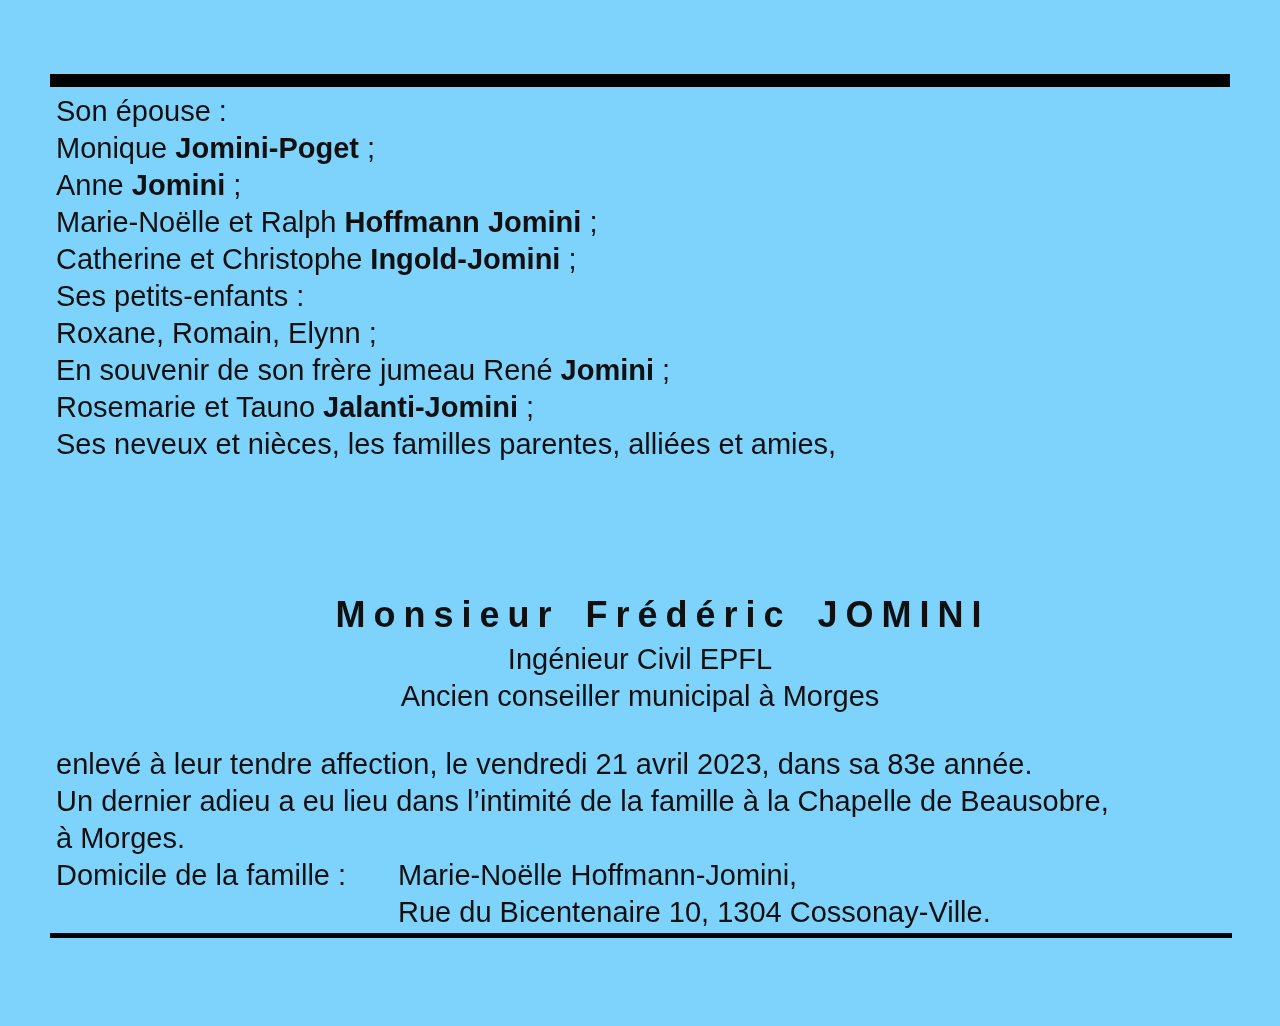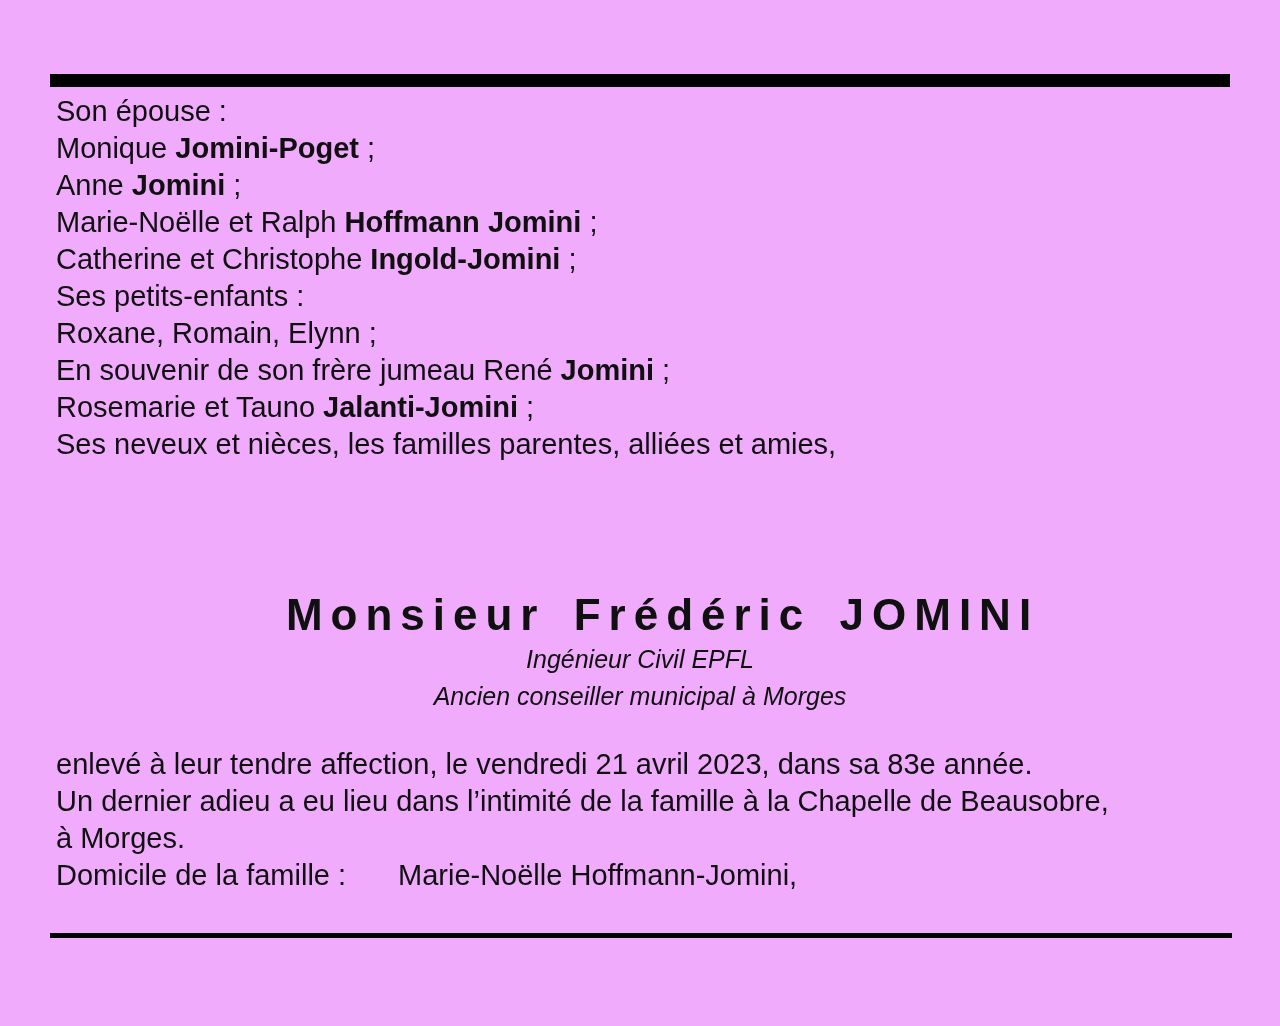--- a/index.html
+++ b/index.html
@@ -1,43 +1,43 @@
 <!DOCTYPE html>
 <html><head>
 <meta charset="utf-8">
 <style>
   * { margin: 0; padding: 0; box-sizing: border-box; }
   html, body { background: #ffffff; }
   .page {
     position: relative;
     width: 1280px;
     height: 1026px;
-    background: #f0abfc;
+    background: #7dd3fc;
     color: #101010;
     font-family: "Liberation Sans", "DejaVu Sans", sans-serif;
     font-size: 29px;
     line-height: 37px;
     overflow: hidden;
   }
   .rule { position: absolute; background: #000000; }
   .rule-top    { left: 50px; top: 74px;  width: 1180px; height: 13px; }
   .rule-bottom { left: 50px; top: 933px; width: 1182px; height: 5px; }
   .family-block  { position: absolute; left: 56px; top: 93px;  white-space: nowrap; }
   .details-block { position: absolute; left: 56px; top: 746px; white-space: nowrap; }
   .b { font-weight: bold; text-align: center; }
   .center-block { position: absolute; left: 0; top: 595px; width: 1280px; text-align: center; }
   .deceased-title {
-    font-size: 44px;
+    font-size: 36px;
     line-height: 40px;
     font-weight: bold;
     letter-spacing: 8px;
     word-spacing: 8px;
     margin-left: 45px;
   }
-  .deceased-sub { font-size: 25px; line-height: 37px; font-style: italic; }
+  .deceased-sub { font-size: 29px; line-height: 37px; }
   .sub1 { margin-top: 6px; }
   .addr-row { display: flex; align-items: flex-end; }
   .addr-label { width: 342px; flex: 0 0 342px; }
   .addr-street { padding-left: 342px; }
 </style>
 </head>
 <body>
 
 <div class="page">
 
@@ -63,17 +63,18 @@
   </div>
 
   <div class="details-block">
     <div>enlevé à leur tendre affection, le vendredi 21 avril 2023, dans sa 83e année.</div>
     <div>Un dernier adieu a eu lieu dans l’intimité de la famille à la Chapelle de Beausobre,</div>
     <div>à Morges.</div>
     <div class="addr-row">
       <span class="addr-label">Domicile de la famille :</span>
       <span>Marie-Noëlle Hoffmann-Jomini,</span>
     </div>
+    <div class="addr-street">Rue du Bicentenaire 10, 1304 Cossonay-Ville.</div>
   </div>
 
   <div class="rule rule-bottom"></div>
 
 </div>
 
 </body></html>

